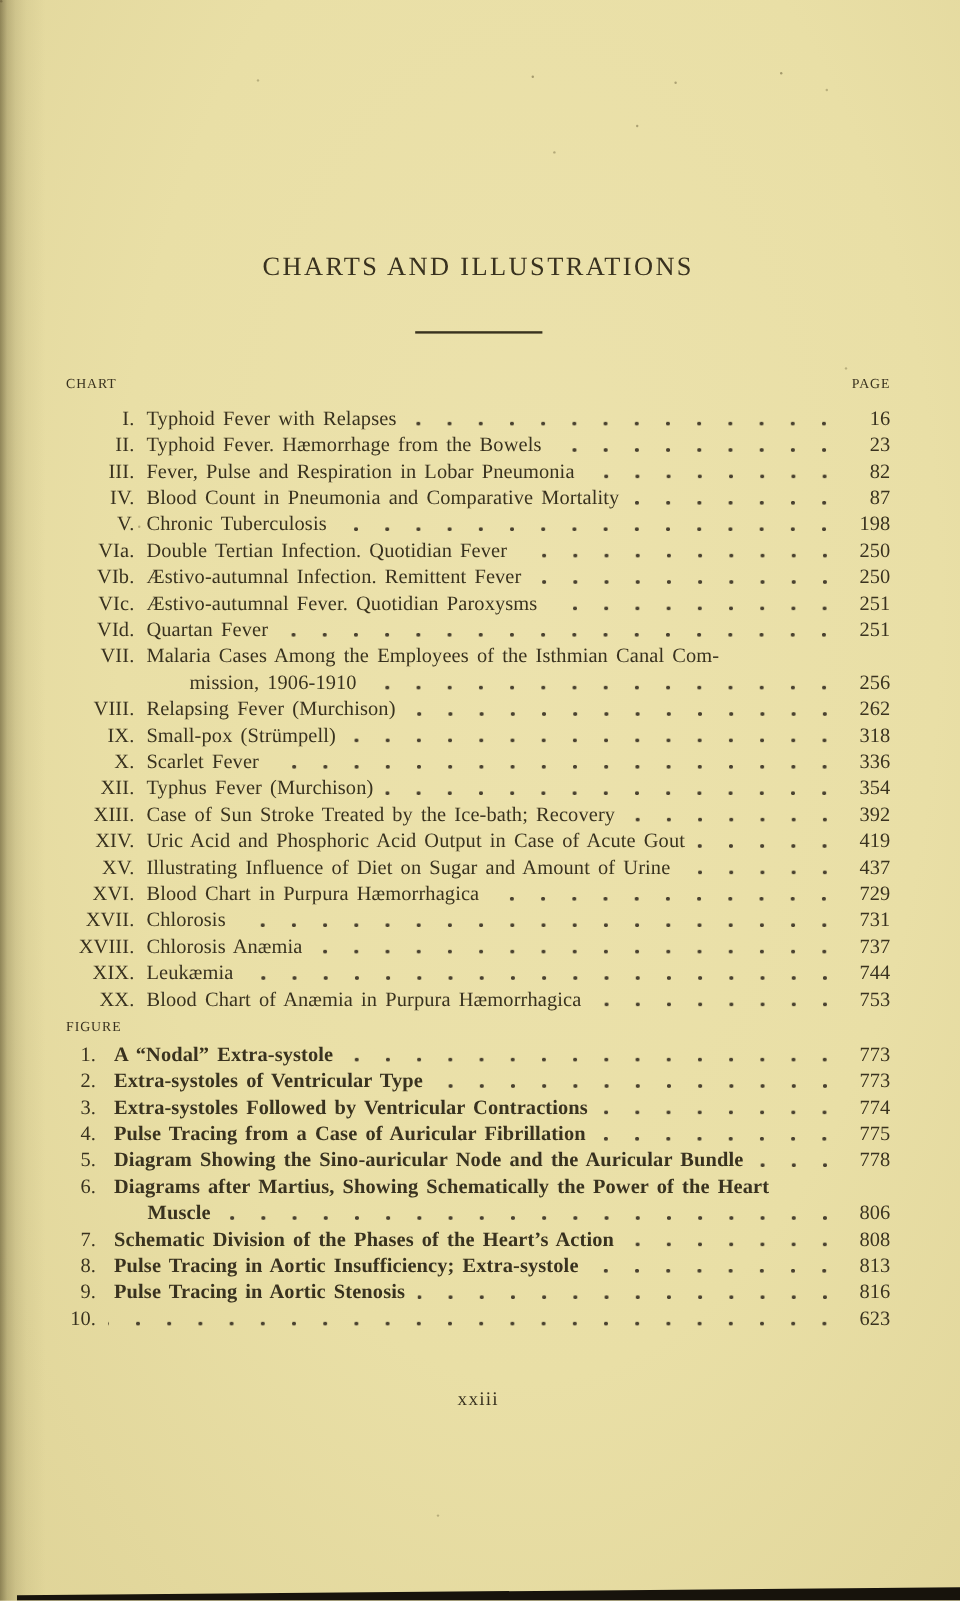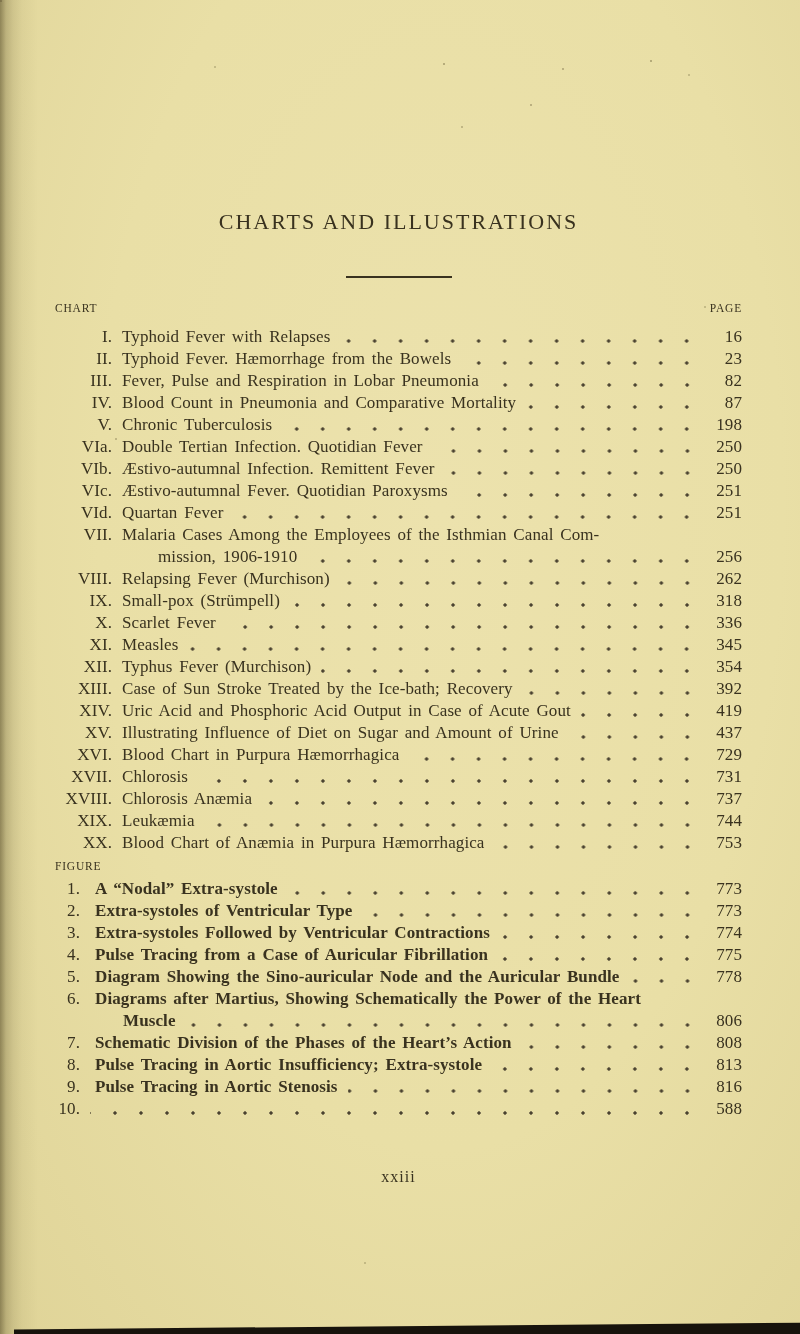--- a/index.html
+++ b/index.html
@@ -62,21 +62,21 @@
     line-height:28px;
     font-weight:normal;
     white-space:nowrap;
   }
   .title-rule{
     width:106px; height:2px;
     background:var(--ink);
     margin:40px auto 0 auto;
   }
   .list-header-row{
-    margin-top:22px;
+    margin-top:34px;
     height:16px; line-height:16px;
     display:flex; justify-content:space-between;
     font-size:11.5px; letter-spacing:.8px;
   }
   .figure-header{
     margin-top:4px;
     height:16px; line-height:16px;
     font-size:11.5px; letter-spacing:.8px;
   }
   .toc-list{margin-top:10px;}
@@ -214,26 +214,20 @@
         <span class="leader"></span>
         <span class="pagenum">318</span>
       </div>
       <div class="toc-row">
         <span class="num">X.</span>
         <span class="title">Scarlet Fever</span>
         <span class="leader"></span>
         <span class="pagenum">336</span>
       </div>
       <div class="toc-row">
-        <span class="num">XI.</span>
-        <span class="title">Measles</span>
-        <span class="leader"></span>
-        <span class="pagenum">345</span>
-      </div>
-      <div class="toc-row">
         <span class="num">XII.</span>
         <span class="title">Typhus Fever (Murchison)</span>
         <span class="leader"></span>
         <span class="pagenum">354</span>
       </div>
       <div class="toc-row">
         <span class="num">XIII.</span>
         <span class="title">Case of Sun Stroke Treated by the Ice-bath; Recovery</span>
         <span class="leader"></span>
         <span class="pagenum">392</span>
@@ -339,21 +333,21 @@
       </div>
       <div class="toc-row">
         <span class="num">9.</span>
         <span class="title">Pulse Tracing in Aortic Stenosis</span>
         <span class="leader"></span>
         <span class="pagenum">816</span>
       </div>
       <div class="toc-row">
         <span class="num">10.</span>
         <span class="leader"></span>
-        <span class="pagenum">588</span>
+        <span class="pagenum">623</span>
       </div>
     </div>
 
   <div class="folio">xxiii</div>
 
 </div>
 
 <div class="bottom-bar"></div>
 
 </body></html>

